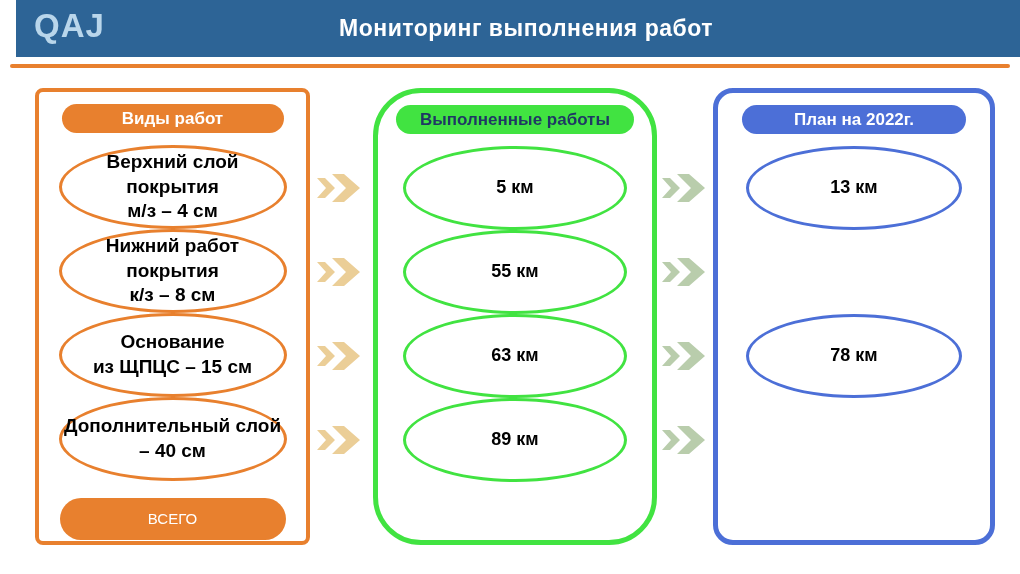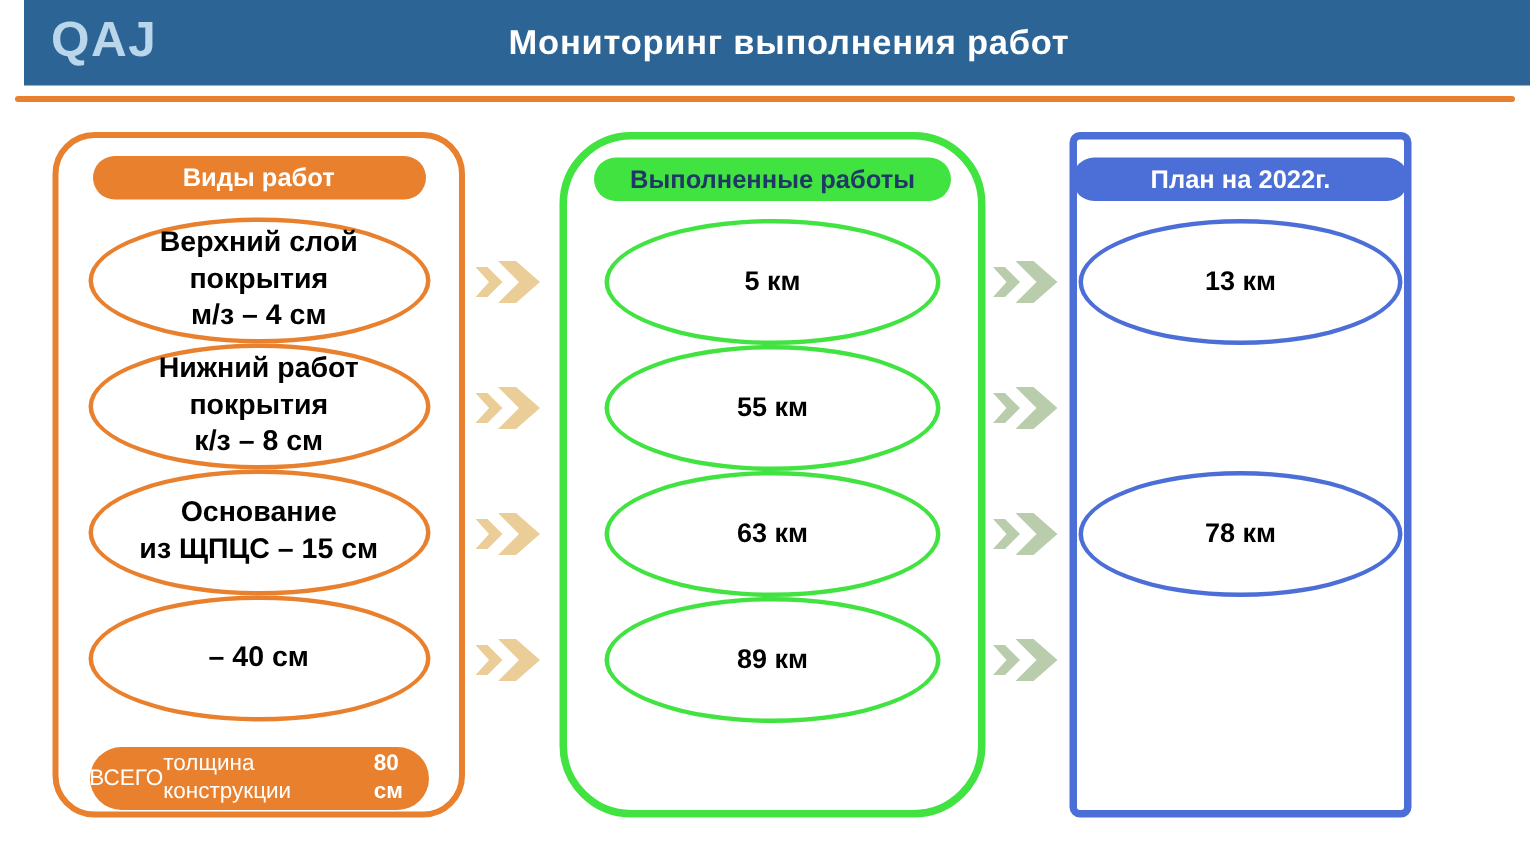--- a/index.html
+++ b/index.html
@@ -11,23 +11,23 @@
   .topbar { position:absolute; top:0; left:16px; width:1020px; height:57px;
     background:var(--header-bg, #2D6496); display:flex; align-items:center; justify-content:center; }
   .logo { position:absolute; left:18px; top:7px; font-size:33px; font-weight:bold;
     color:var(--logo-color, #B9D6EB); letter-spacing:1px; }
   .title { color:#fff; font-weight:bold; font-size:23px; letter-spacing:0.5px;text-align:right; }
   .divider { position:absolute; top:64px; left:10px; width:1000px; height:4px;
     background:var(--accent-orange, #E8802E); border-radius:2px; }
 
   
   .panel { position:absolute; top:88px; height:457px; background:#fff; }
-  .panel.types { left:35px; width:275px; border:4px solid var(--accent-orange, #E8802E); border-radius:28px; }
+  .panel.types { left:35px; width:275px; border:4px solid var(--accent-orange, #E8802E); border-radius:8px; }
   .panel.completed { left:373px; width:284px; border:5px solid var(--accent-green, #41E341); border-radius:48px; }
-  .panel.plan { left:713px; width:228px; border:5px solid var(--accent-blue, #4C6FD7); border-radius:7px; }
+  .panel.plan { left:713px; width:282px; border:5px solid var(--accent-blue, #4C6FD7); border-radius:20px; }
 
   
   .pill { position:absolute; top:12px; left:50%; transform:translateX(-50%);
     height:29px; border-radius:15px; display:flex; align-items:center; justify-content:center;
     font-weight:bold; font-size:17px; white-space:nowrap; }
   .pill.orange { width:222px; background:var(--accent-orange, #E8802E); color:#fff; }
   .pill.green  { width:238px; background:var(--accent-green, #41E341); color:var(--pill-text-dark, #1F3864); }
   .pill.blue   { width:224px; background:var(--accent-blue, #4C6FD7); color:#fff; }
 
   
@@ -73,29 +73,26 @@
     </div>
     <div class="ellipse o row2">
       <span>Нижний работ покрытия</span>
       <span>к/з – 8 см</span>
     </div>
     <div class="ellipse o row3">
       <span>Основание</span>
       <span>из ЩПЦС – 15 см</span>
     </div>
     <div class="ellipse o row4">
+      <span>Дополнительный слой</span>
       <span>– 40 см</span>
     </div>
 
     <div class="total-pill">
       <span>ВСЕГО</span>
-      <span class="total-line2">
-        <span>толщина конструкции</span>
-        <b>80 см</b>
-      </span>
     </div>
   </section>
 
   <svg class="arrows aleft ar1" viewBox="0 0 46 28">
     <polygon points="0,4 8,4 18,14 8,24 0,24 9,14" fill="#EBCE97"></polygon>
     <polygon points="15,0 27,0 43,14 27,28 15,28 29,14" fill="#EBCE97"></polygon>
   </svg>
   <svg class="arrows aleft ar2" viewBox="0 0 46 28">
     <polygon points="0,4 8,4 18,14 8,24 0,24 9,14" fill="#EBCE97"></polygon>
     <polygon points="15,0 27,0 43,14 27,28 15,28 29,14" fill="#EBCE97"></polygon>

